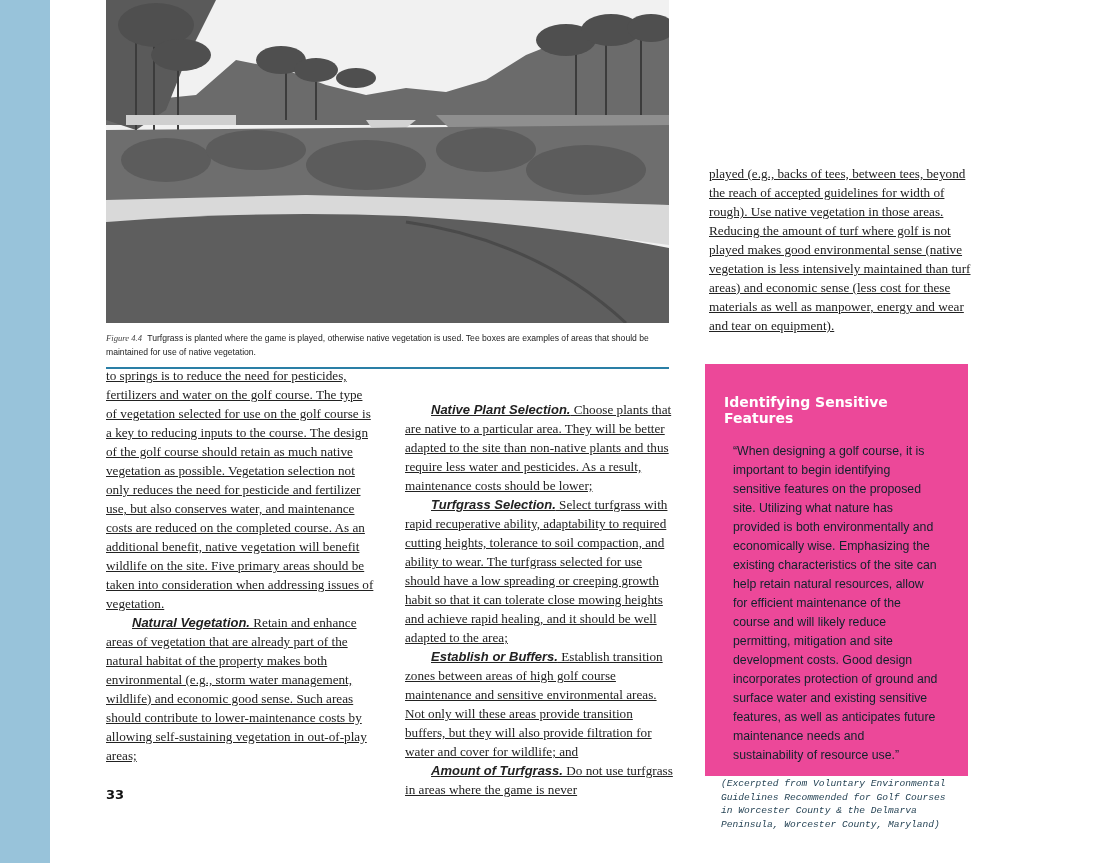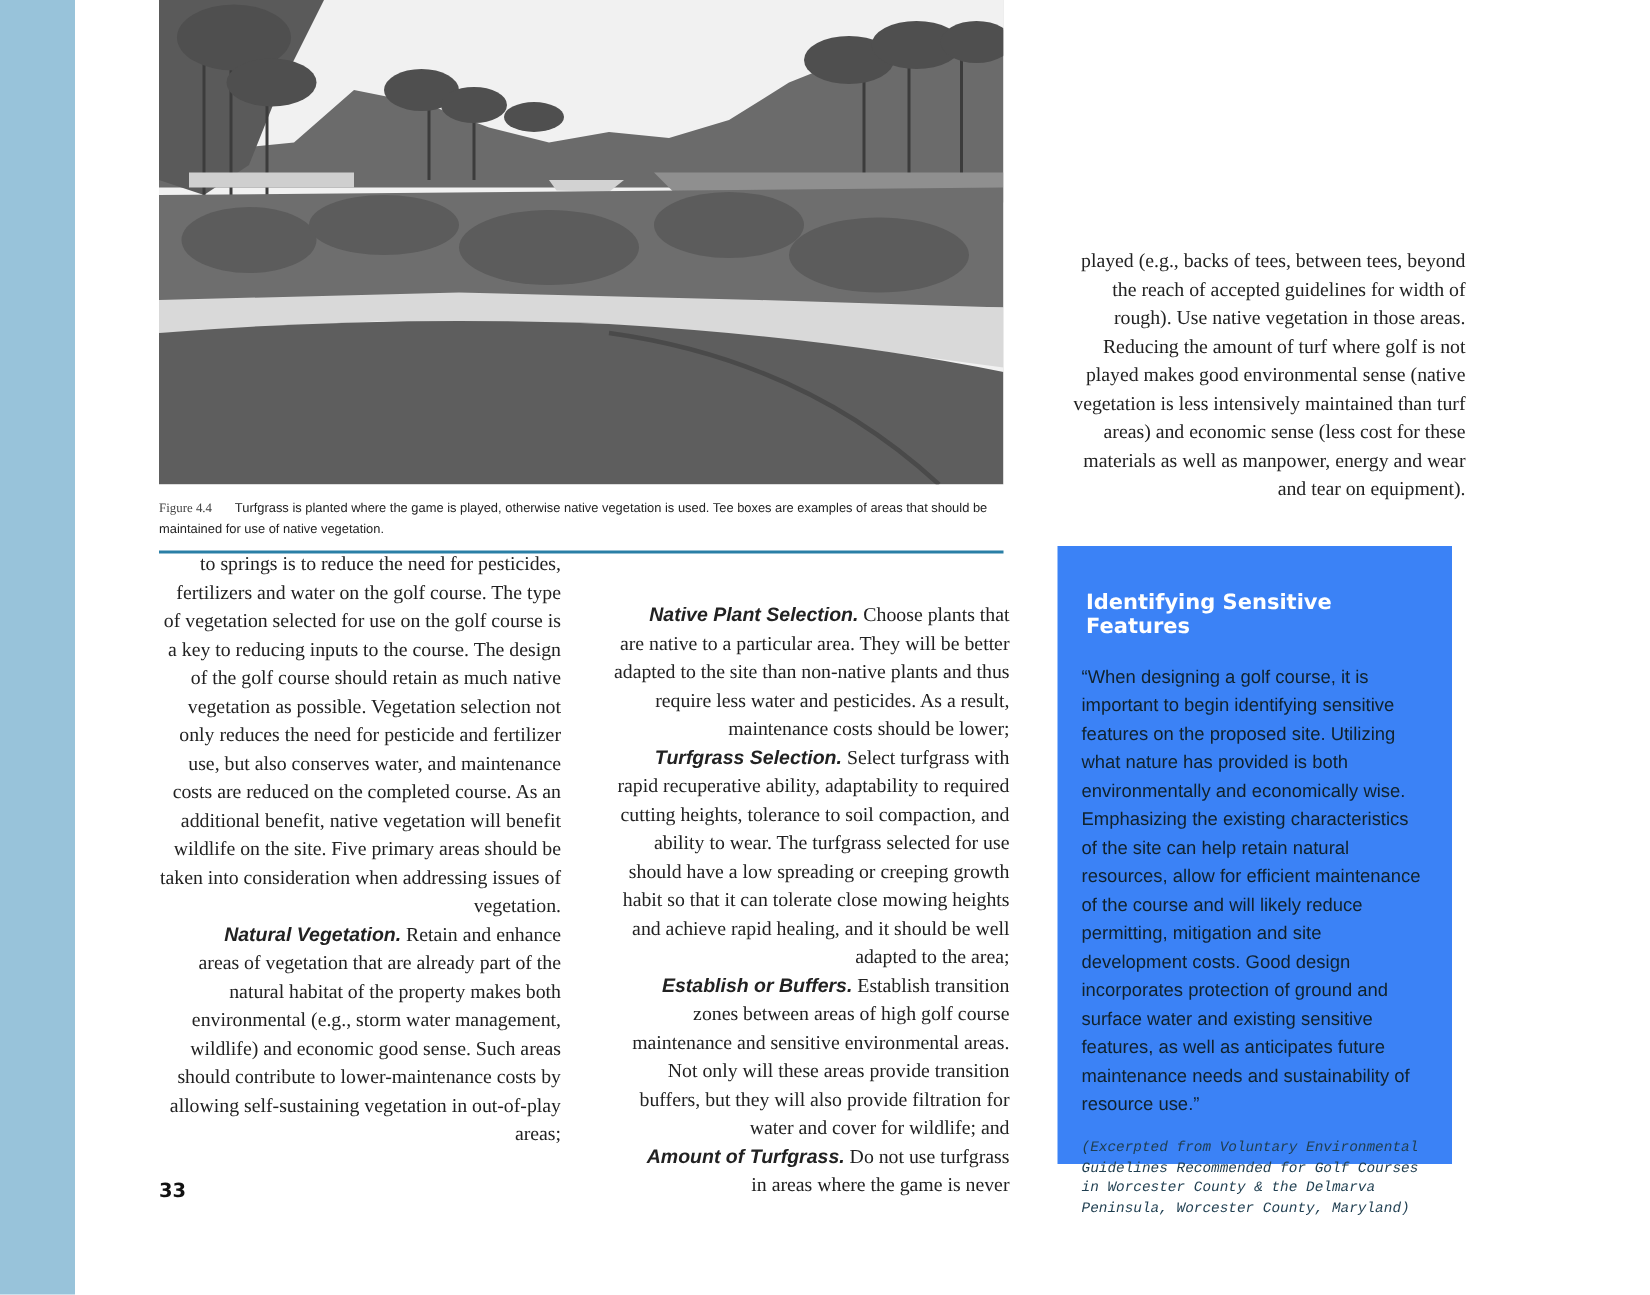--- a/index.html
+++ b/index.html
@@ -1,33 +1,33 @@
 <!DOCTYPE html>
 <html><head>
 <meta charset="utf-8">
 <style>
   html, body { margin:0; padding:0; }
   body { width:1100px; height:863px; position:relative; background:#ffffff; overflow:hidden; }
   .strip { position:absolute; left:0; top:0; width:50px; height:863px; background:#98c3da; }
   .photo { position:absolute; left:106px; top:0; width:563px; height:323px; overflow:hidden; background:#dcdcdc; }
   .photo svg { display:block; }
   .caption { position:absolute; left:106px; top:331px; width:563px; font-family:"Liberation Sans", sans-serif; font-size:8.6px; line-height:14px; color:#222; }
-  .caption .fig { font-family:"Liberation Serif", serif; color:#444; margin-right:13px; }
+  .caption .fig { font-family:"Liberation Serif", serif; font-style:italic; color:#444; margin-right:3px; }
   .rule { position:absolute; left:106px; top:367px; width:563px; height:2px; background:#2a7fa6; }
   .col { position:absolute; font-family:"Liberation Serif", serif; font-size:13.2px; line-height:19px; color:#222; }
-  .col p { margin:0; text-align:right; }
+  .col p { margin:0; text-align:left;text-decoration:underline; }
   .col .ind { text-indent:26px; }
   .col .hd { font-family:"Liberation Sans", sans-serif; font-style:italic; font-weight:bold; font-size:13px; }
   .col1 { left:106px; top:366px; width:268px; }
   .col2 { left:405px; top:400px; width:268px; }
   .col3 { left:709px; top:164px; width:268px; }
   .pagenum { position:absolute; left:106px; top:787px; font-family:"DejaVu Sans", sans-serif; font-weight:bold; font-size:13px; color:#111; }
-  .sidebar { position:absolute; left:705px; top:364px; width:263px; height:412px; background:#3b82f6; box-sizing:border-box; padding:30px 18px 0 16px; }
+  .sidebar { position:absolute; left:705px; top:364px; width:263px; height:412px; background:#ec4899; box-sizing:border-box; padding:30px 18px 0 16px; }
   .sidebar h3 { margin:0 0 16px 3px; font-family:"DejaVu Sans", sans-serif; font-weight:bold; font-size:14px; color:#ffffff; letter-spacing:0; }
-  .sidebar .quote { font-family:"Liberation Sans", sans-serif; font-size:12.3px; line-height:19px; color:#10222c; margin:0; }
+  .sidebar .quote { font-family:"Liberation Sans", sans-serif; font-size:12.3px; line-height:19px; color:#10222c; margin:12px; }
   .sidebar .src { margin-top:12px; font-family:Liberation Mono, monospace; font-style:italic; font-size:9.6px; line-height:13.5px; color:#1f3e50; }
 </style>
 </head>
 <body>
 
 <div class="strip"></div>
 
 <div class="photo" title="Black and white photo of a golf tee box in the foreground with a sandy waste area, native shrub vegetation, pine trees, and a fairway in the distance">
   <svg width="563" height="323" viewBox="0 0 563 323" xmlns="http://www.w3.org/2000/svg">
     <rect x="0" y="0" width="563" height="323" fill="#f1f1f1"></rect>

